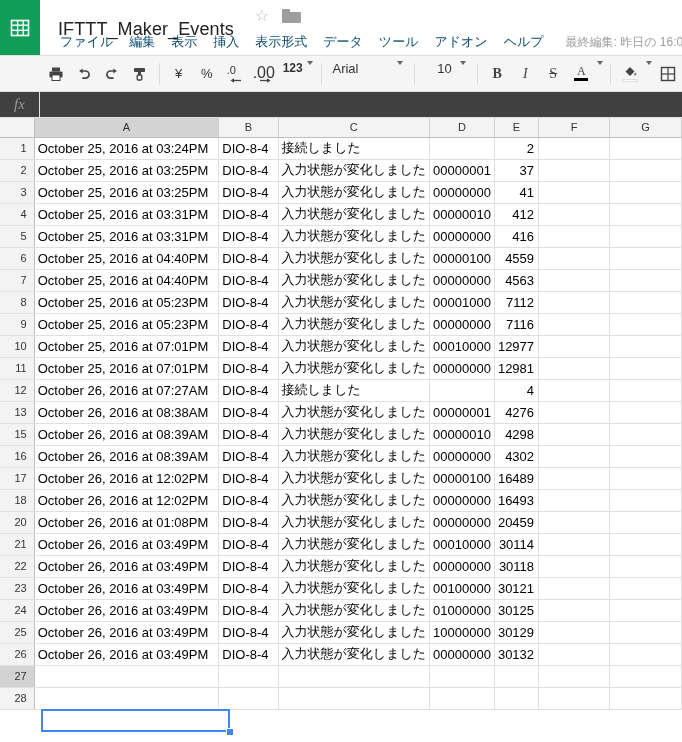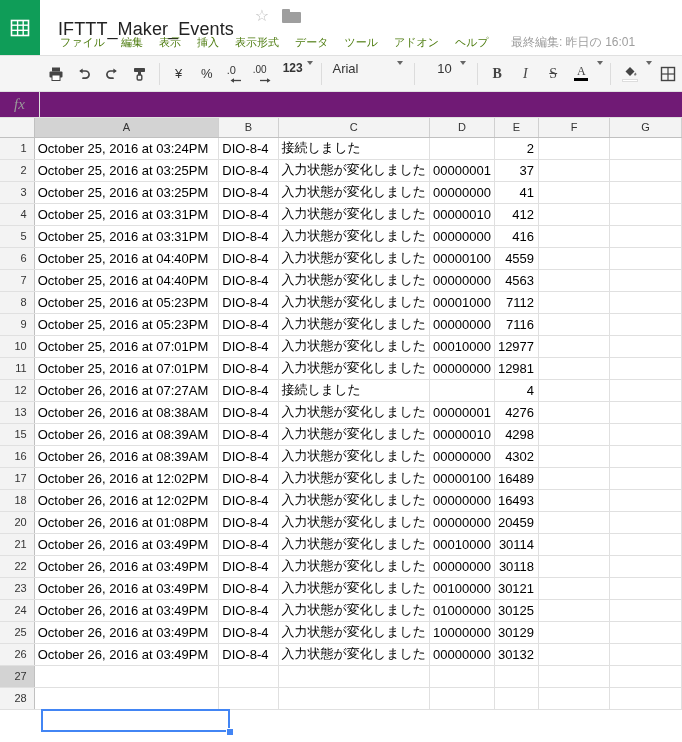--- a/index.html
+++ b/index.html
@@ -46,21 +46,21 @@
   .title-folder .f-body { position:absolute; left:0; top:3px; width:19px; height:11px; background:#9e9e9e; border-radius:1px;}
   .title-folder .f-tab  { position:absolute; left:0; top:0px; width:8px; height:4px; background:#9e9e9e; border-radius:1px 1px 0 0;}
 
   .menubar {
     position: absolute; left: 52px; top: 31px;
     height: 22px;
     display: flex; align-items: center;
     white-space: nowrap;
   }
   .menu-item {
-    font-size: 11px; color: #4d7c0f;
+    font-size: 13px; color: #0c4a6e;
     padding: 2px 8px; cursor: default;
     line-height: 16px;
   }
   .edit-status {
     margin-left: 14px; font-size: 12px; color: #9e9e9e;
     line-height: 16px;
   }
 
   
   .toolbar {
@@ -98,21 +98,21 @@
   .text-color-btn { flex-direction: column; justify-content: center; }
   .text-color-btn .glyph { font-size: 12px; line-height: 11px; font-family:"Liberation Serif",serif;}
   .text-color-btn .bar { width: 14px; height: 3px; background: #000; margin-top: 1px; }
   .fill-btn { flex-direction: column; justify-content: center; }
   .fill-btn .bar { width: 16px; height: 3px; background: #fff; border:1px solid #ddd; margin-top: 1px; }
 
   
   .formula-bar {
     position: absolute; top: 92px; left: 0;
     width: 682px; height: 26px;
-    background: #701a75; border-bottom: 1px solid #e0e0e0;
+    background: #404040; border-bottom: 1px solid #e0e0e0;
     display: flex; align-items: flex-start;
   }
   .fx-icon {
     width: 40px; height: 25px;
     display: flex; align-items: center; justify-content: center;
     font-family: "Liberation Serif", serif; font-style: italic;
     font-size: 15px; color: #9a9a9a;
     border-right: 1px solid #e0e0e0;
   }
   .formula-input {
@@ -263,21 +263,21 @@
 
     <div class="tb-btn" style="position:relative;width:26px;">
       <span class="tb-txt" style="font-size:11px;position:absolute;top:3px;left:5px;">.0</span>
       <svg width="12" height="7" viewBox="0 0 12 7" style="position:absolute;bottom:3px;left:8px;">
         <line x1="11" y1="3.5" x2="2" y2="3.5" stroke="#444" stroke-width="1.3"></line>
         <path d="M0.5 3.5 L4 1.3 L4 5.7 Z" fill="#444"></path>
       </svg>
     </div>
 
     <div class="tb-btn" style="position:relative;width:28px;">
-      <span class="tb-txt" style="font-size:10px;position:absolute;top:3px;left:3px;">.00</span>
+      <span class="tb-txt" style="font-size:16px;position:absolute;top:3px;left:3px;">.00</span>
       <svg width="12" height="7" viewBox="0 0 12 7" style="position:absolute;bottom:3px;left:9px;">
         <line x1="1" y1="3.5" x2="10" y2="3.5" stroke="#444" stroke-width="1.3"></line>
         <path d="M11.5 3.5 L8 1.3 L8 5.7 Z" fill="#444"></path>
       </svg>
     </div>
 
     <div class="tb-select" style="padding-right:3px;">
       <span class="tb-txt" style="font-weight:bold;font-size:12px;">123</span>
       <span class="tb-caret"></span>
     </div>

